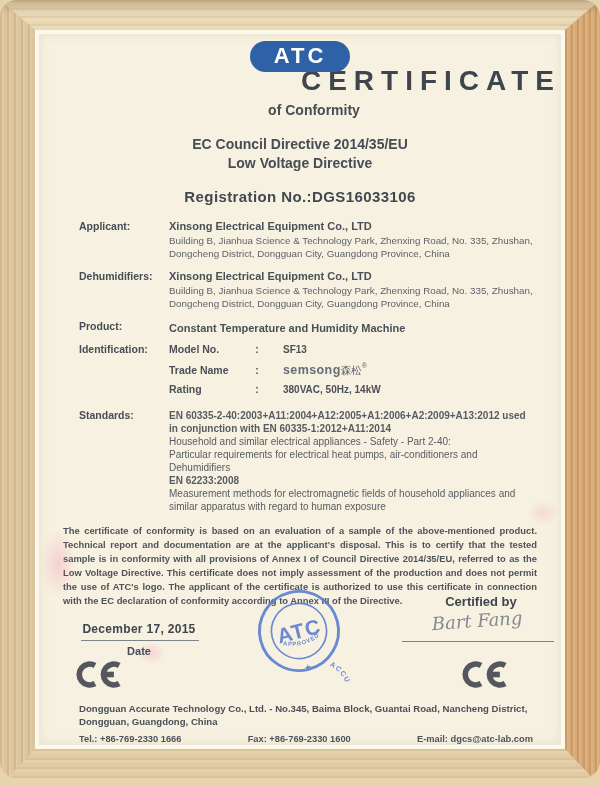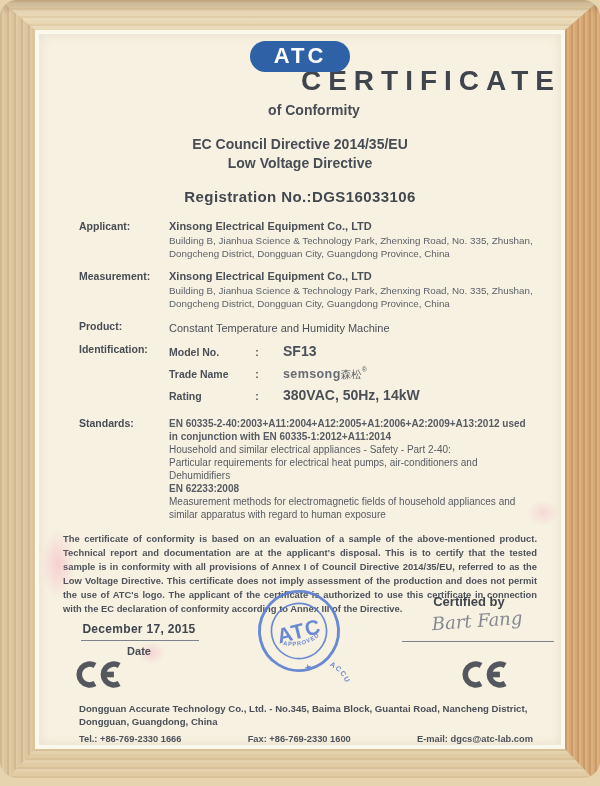--- a/index.html
+++ b/index.html
@@ -49,39 +49,39 @@
   .dir1{font-size:14px;font-weight:bold;color:#474d55;margin-top:18px;}
   .dir2{font-size:14px;font-weight:bold;color:#474d55;margin-top:3px;}
   .registration{font-size:15px;font-weight:bold;color:#42484f;margin-top:17px;letter-spacing:.4px;}
 
   
   .fields{margin:15px 24px 0 40px;}
   .frow{display:grid;grid-template-columns:90px 1fr;margin-bottom:9px;}
   .flabel{font-size:10.5px;font-weight:bold;color:#474d54;}
   .fname{font-size:11px;font-weight:bold;color:#4a5057;}
   .faddr{font-size:9.8px;color:#5c6269;line-height:1.32;margin-top:3px;}
-  .fproduct{font-size:11px;font-weight:normal;color:#4a5057;padding-top:2px;}
+  .fproduct{font-size:11px;font-weight:bold;color:#4a5057;padding-top:2px;}
   .ident-row{display:grid;grid-template-columns:62px 12px 1fr;margin-bottom:5px;align-items:baseline;gap:20px;}
   .iname{font-size:10.5px;font-weight:bold;color:#4a5057;}
   .icolon{font-size:10.5px;font-weight:bold;color:#4a5057;text-align:center;}
-  .ival{font-size:14px;font-weight:bold;color:#4a5057;}
+  .ival{font-size:10px;font-weight:bold;color:#4a5057;}
   .brand-latin{font-size:12.5px;font-weight:bold;color:#666c73;letter-spacing:.4px;}
   .brand-cjk{font-size:10.5px;font-weight:normal;color:#5c6269;}
   .brand-reg{font-size:7px;vertical-align:super;color:#5c6269;}
   .std-lines div{font-size:10px;line-height:1.3;color:#565c63;}
   .std-b{font-weight:bold;color:#494f56;}
 
   
   .paragraph{margin:11px 24px 0;font-size:9.4px;font-weight:bold;line-height:1.5;
     text-align:justify;color:#4d535b;}
 
   
   .bottom{position:absolute;left:0;top:545px;width:100%;height:170px;}
   .stamp{position:absolute;left:208px;top:0px;width:104px;height:104px;opacity:.9;}
-  .certified-label{position:absolute;left:360px;top:15px;width:140px;text-align:center;
+  .certified-label{position:absolute;left:372px;top:15px;width:140px;text-align:center;
     font-size:13px;font-weight:bold;color:#3f454c;}
   .signature{position:absolute;left:368px;top:31px;width:140px;text-align:center;
     font-family:"DejaVu Serif",serif;font-style:italic;font-size:18px;color:#83898f;transform:rotate(-4deg);}
   .sig-line{position:absolute;left:363px;top:62px;width:152px;border-top:1.5px solid #7d838a;}
   .date-value{position:absolute;left:38px;top:43px;width:124px;text-align:center;
     font-size:12px;font-weight:bold;color:#3f454c;letter-spacing:.3px;}
   .date-line{position:absolute;left:42px;top:61px;width:118px;border-top:1.5px solid #7d838a;}
   .date-label{position:absolute;left:38px;top:66px;width:124px;text-align:center;
     font-size:11px;font-weight:bold;color:#474d54;}
   .ce{position:absolute;top:81px;}
@@ -124,21 +124,21 @@
 
       <div class="frow">
         <div class="flabel">Applicant:</div>
         <div>
           <div class="fname">Xinsong Electrical Equipment Co., LTD</div>
           <div class="faddr">Building B, Jianhua Science &amp; Technology Park, Zhenxing Road, No. 335, Zhushan, Dongcheng District, Dongguan City, Guangdong Province, China</div>
         </div>
       </div>
 
       <div class="frow">
-        <div class="flabel">Measurement:</div>
+        <div class="flabel">Dehumidifiers:</div>
         <div>
           <div class="fname">Xinsong Electrical Equipment Co., LTD</div>
           <div class="faddr">Building B, Jianhua Science &amp; Technology Park, Zhenxing Road, No. 335, Zhushan, Dongcheng District, Dongguan City, Guangdong Province, China</div>
         </div>
       </div>
 
       <div class="frow">
         <div class="flabel">Product:</div>
         <div class="fproduct">Constant Temperature and Humidity Machine</div>
       </div>

